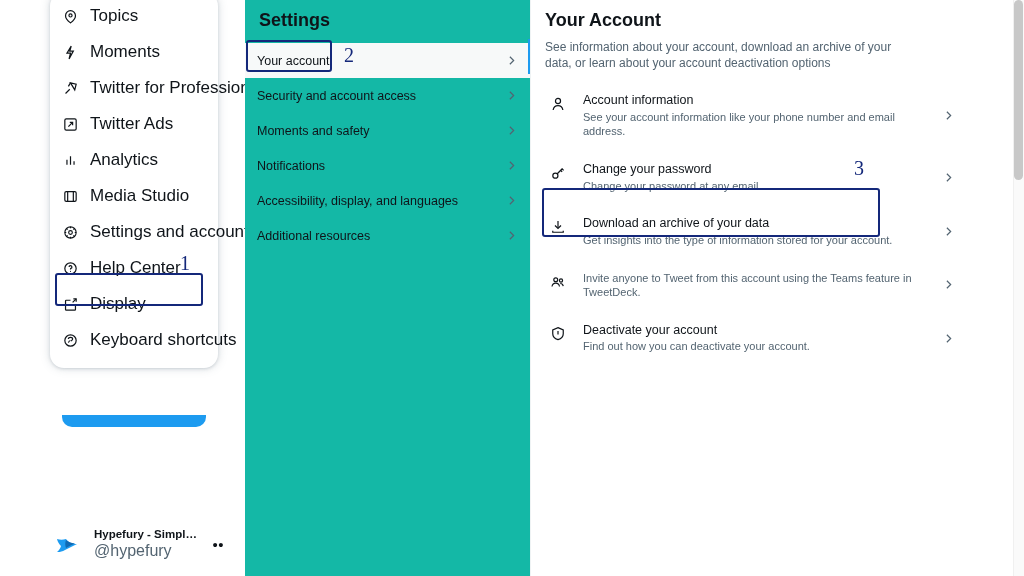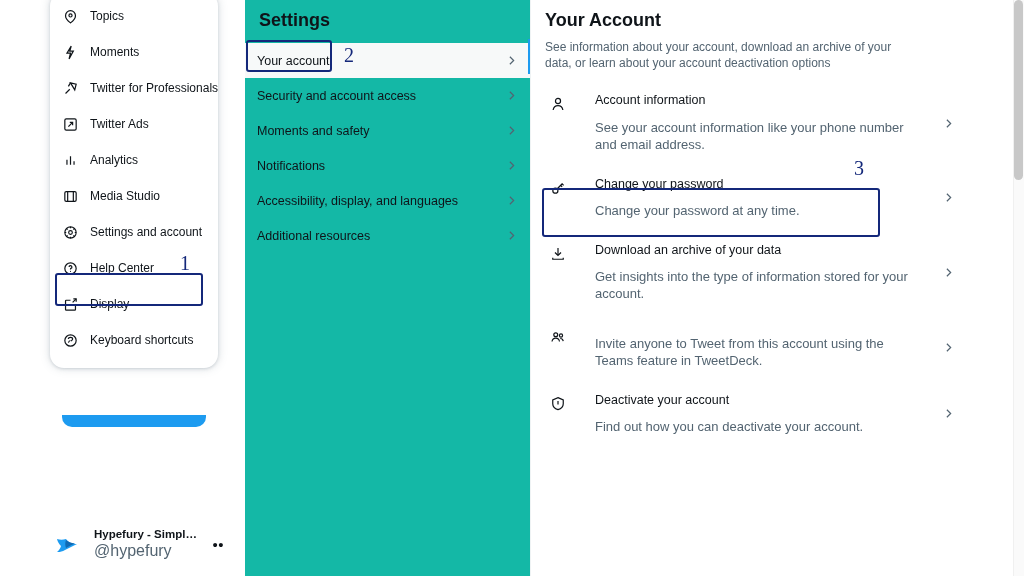--- a/index.html
+++ b/index.html
@@ -35,21 +35,21 @@
   }
   .menu-item {
     display: flex;
     align-items: center;
     gap: 11px;
     padding: 9px 12px;
     height: 36px;
     cursor: pointer;
   }
   .menu-item .label {
-    font-size: 12px;
+    font-size: 17px;
     color: #0f1419;
     white-space: nowrap;
   }
   .mi-icon {
     width: 17px; height: 17px;
     flex: 0 0 17px;
     display: block;
   }
   .mi-icon svg { display: block; width: 17px; height: 17px; }
 
@@ -161,35 +161,35 @@
   .right-desc {
     font-size: 12px;
     color: #536471;
     line-height: 1.35;
     padding: 0 14px 10px 14px;
     max-width: 400px;
   }
   .acct-row {
     display: flex;
     align-items: flex-start;
-    gap: 28px;
+    gap: 16px;
     padding: 11px 14px 11px 18px;
     cursor: pointer;
     min-height: 49px;
   }
   .row-icon {
     width: 18px; height: 18px;
     flex: 0 0 18px;
     margin-top: 3px;
     color: #0f1419;
   }
   .row-icon svg { display: block; width: 18px; height: 18px; }
   .row-texts { flex: 1 1 auto; min-width: 0; }
   .row-title { font-size: 12.5px; color: #0f1419; line-height: 1.3; }
-  .row-sub { font-size: 13px; color: #536471; line-height: 1.35; margin-top: 10px; }
+  .row-sub { font-size: 11px; color: #536471; line-height: 1.35; margin-top: 1px; }
   .row-chev { margin-left: auto; color: #536471; align-self: center; }
   .row-chev svg { display: block; }
 
   
   .scroll-track {
     position: absolute;
     right: 0; top: 0;
     width: 11px; height: 576px;
     background: #fafafa;
     border-left: 1px solid #f0f0f0;
@@ -431,21 +431,21 @@
       <span class="row-icon">
         <svg viewBox="0 0 24 24" fill="none" stroke="#0f1419" stroke-width="1.6">
             <circle cx="8.5" cy="15.5" r="3.4"></circle>
             <path d="M11 13l7-7"></path>
             <path d="M15.5 8.5l2 2"></path>
             <path d="M17.5 6.5l2 2"></path>
           </svg>
       </span>
       <span class="row-texts">
         <div class="row-title">Change your password</div>
-        <div class="row-sub">Change your password at any time.</div>
+        <div class="row-sub">Change your password at any email.</div>
       </span>
       <span class="row-chev">
         <svg width="13" height="13" viewBox="0 0 24 24" fill="none" stroke="#536471" stroke-width="2.2">
             <polyline points="9,5 16,12 9,19"></polyline>
           </svg>
       </span>
     </div>
 
     <div class="acct-row">
       <span class="row-icon">

